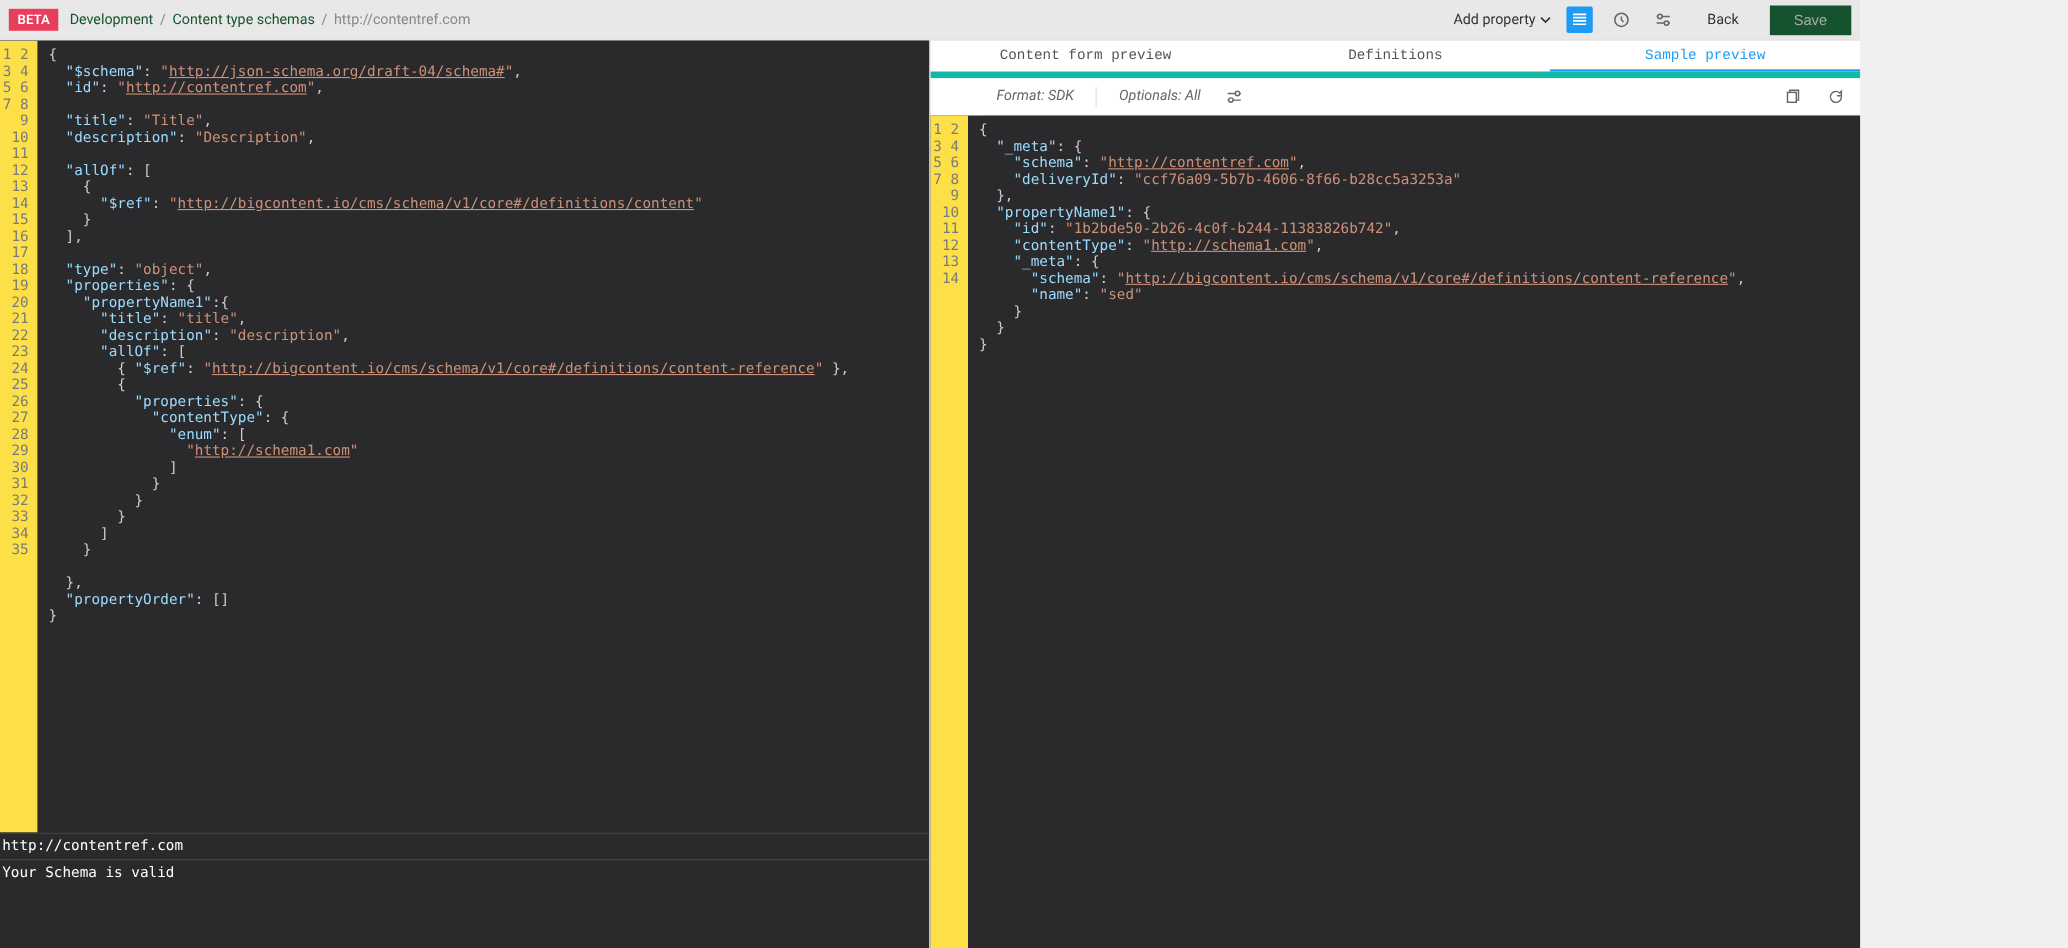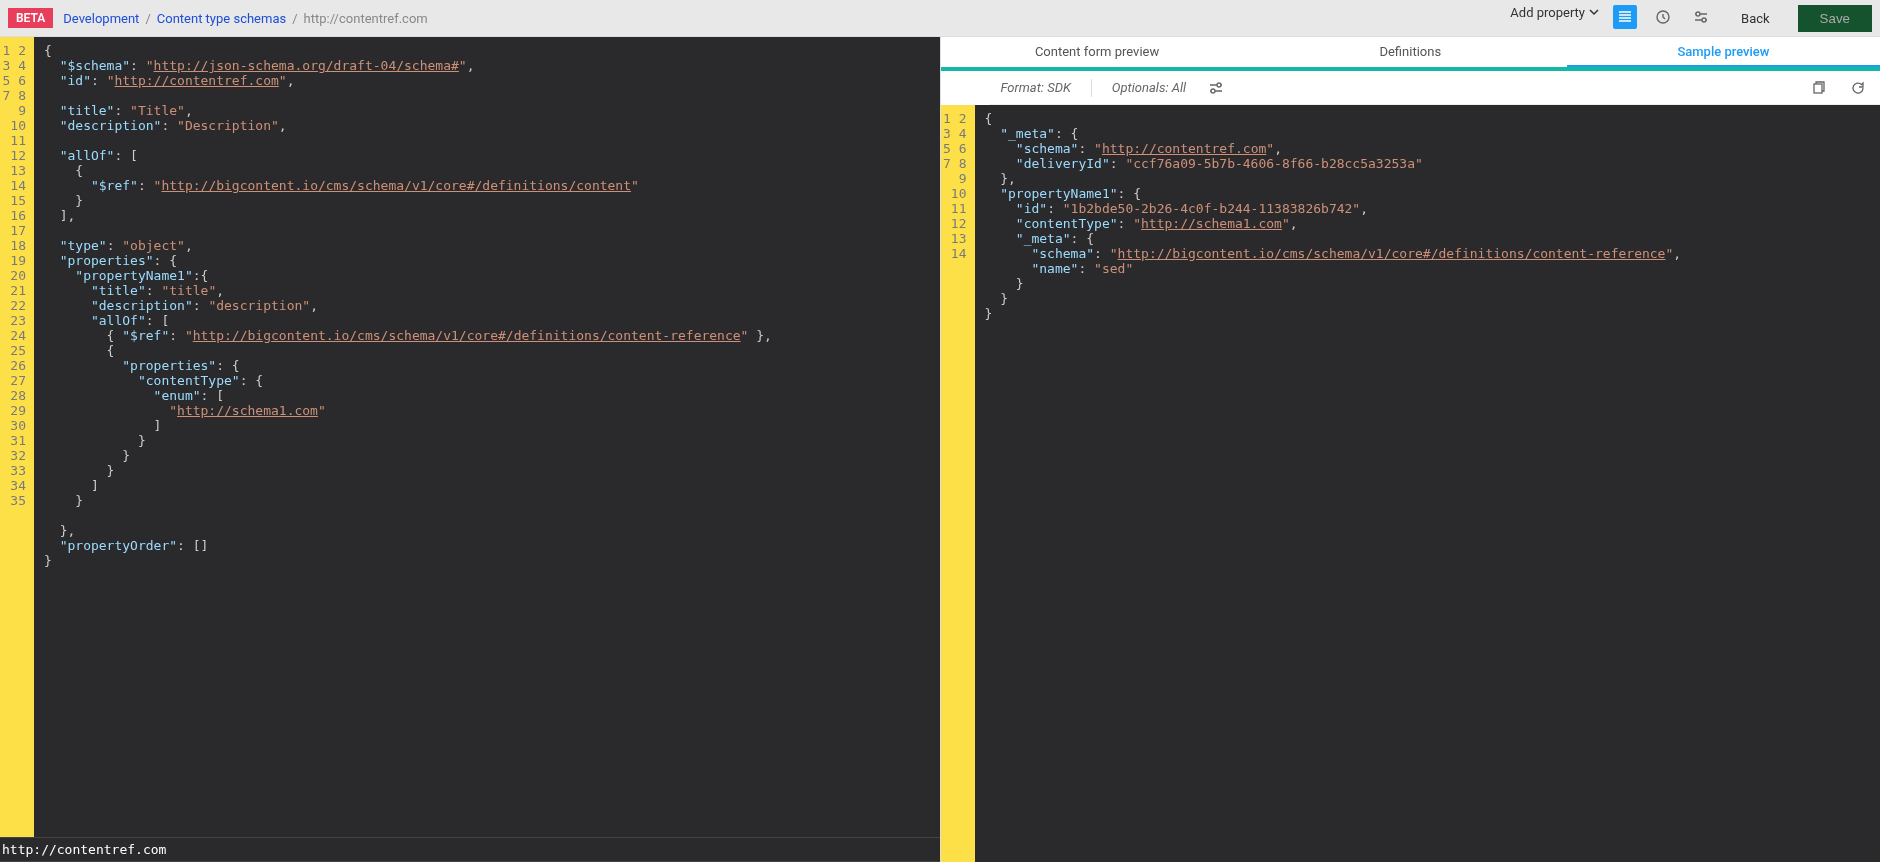--- a/index.html
+++ b/index.html
@@ -1,45 +1,45 @@
 <!DOCTYPE html>
 <html><head>
 <meta charset="utf-8">
 <style>
   * { margin: 0; padding: 0; box-sizing: border-box; }
   body { font-family: -apple-system, BlinkMacSystemFont, "Segoe UI", Roboto, sans-serif; font-size: 13px; color: #333; background: #f0f0f0; }
-  .app { display: flex; flex-direction: column; height: 862px; width: 1880px; }
+  .app { display: flex; flex-direction: column; height: 862px; width: 1691px; }
   .header { display: flex; align-items: center; height: 37px; background: #e8e8e8; border-bottom: 1px solid #ddd; padding: 0 8px; }
   .beta-badge { background: #e83e5b; color: #fff; padding: 3px 8px; font-weight: 600; font-size: 12px; margin-right: 10px; }
   .breadcrumb { display: flex; align-items: center; gap: 6px; font-size: 13px; }
   .breadcrumb .sep { color: #888; }
-  .breadcrumb .bc-link { color: #1d4ed8; }
+  .breadcrumb .bc-link { color: #14532d; }
   .breadcrumb .bc-current { color: #888; }
   .header-spacer { flex: 1; }
-  .header-actions { display: flex; align-items: flex-start; gap: 14px; }
+  .header-actions { display: flex; align-items: center; gap: 14px; }
   .add-prop { display: flex; align-items: center; gap: 4px; color: #333; cursor: pointer; }
   .icon-btn { width: 24px; height: 24px; display: flex; align-items: center; justify-content: center; cursor: pointer; color: #666; }
   .icon-btn.active { background: #1e9cf5; color: #fff; border-radius: 2px; }
   .back-btn { padding: 6px 14px; color: #333; cursor: pointer; }
   .save-btn { padding: 6px 22px; background: #14532d; color: #aaa; border: none; cursor: default; }
   .content { flex: 1; display: flex; min-height: 0; }
   .left-pane { flex: 1; display: flex; flex-direction: column; background: #2a2a2d; min-width: 0; }
   .editor-area { flex: 1; display: flex; overflow: hidden; font-family: "SF Mono", Menlo, Consolas, monospace; font-size: 13px; background: #2a2a2d; }
   .gutter { background: #fde047; color: #7a7a7d; text-align: right; padding: 6px 8px 6px 0; user-select: none; width: 34px; line-height: 15px; }
   .code { flex: 1; padding: 6px 0 6px 10px; color: #ccc; white-space: pre; line-height: 15px; overflow: auto; }
   .code .k { color: #9cdcfe; } 
   .code .s { color: #ce9178; } 
   .code .p { color: #ccc; }   
   .code .u { text-decoration: underline; }
   .code .hl { background: #3a3a3d; display: inline-block; width: 100%; }
   .bottom-bar { background: #2a2a2d; border-top: 1px solid #444; }
   .bottom-row1 { padding: 4px 2px; color: #fff; font-family: monospace; font-size: 13px; border-bottom: 1px solid #444;}
   .bottom-row2 { padding: 4px 2px; color: #fff; font-family: monospace; font-size: 13px; height: 80px;}
   .right-pane { flex: 1; display: flex; flex-direction: column; background: #fff; min-width: 0; border-left: 1px solid #ddd; }
-  .tabs { display: flex; height: 34px; border-bottom: 4px solid #14b8a6; }
+  .tabs { display: flex; height: 34px; border-bottom: 6px solid #14b8a6; font-family: Liberation Mono, monospace; }
   .tab { flex: 1; display: flex; align-items: center; justify-content: center; font-size: 13px; color: #555; cursor: pointer; border-bottom: 2px solid transparent; }
   .tab.active { color: #1e9cf5; border-bottom-color: #1e9cf5; font-weight: 500; }
   .subbar { display: flex; align-items: center; height: 34px; padding: 0 12px; gap: 20px; font-style: italic; color: #666; font-size: 13px; border-bottom: 1px solid #eee; margin-left: 48px; }
   .subbar .divider { width:1px; height:18px; background:#ddd; }
   .subbar-spacer { flex: 1; }
   .subbar .sicon { width: 20px; height: 20px; display:flex; align-items:center; justify-content:center; cursor:pointer; color:#666;}
   .output-area { flex:1; display:flex; background:#2a2a2d; font-family:"SF Mono",Menlo,Consolas,monospace; font-size:13px;}
   svg { display: block; }
 </style>
 </head>
@@ -161,20 +161,21 @@
 <span class="p">      ]</span>
 <span class="p">    }</span>
 <span class="p"></span>
 <span class="p">  },</span>
 <span class="p">  </span><span class="k">"propertyOrder"</span><span class="p">:</span><span class="p"> []</span>
 <span class="p">}</span>
 </div>
       </div>
       <div class="bottom-bar">
         <div class="bottom-row1">http://contentref.com</div>
+        <div class="bottom-row2">Your Schema is valid</div>
       </div>
     </div>
 
     <div class="right-pane">
       <div class="tabs">
         <div class="tab">Content form preview</div>
         <div class="tab">Definitions</div>
         <div class="tab active">Sample preview</div>
       </div>
       <div class="subbar">

